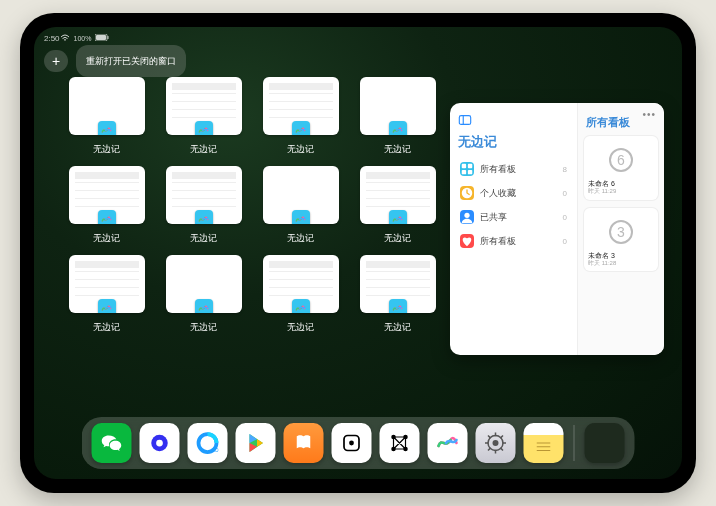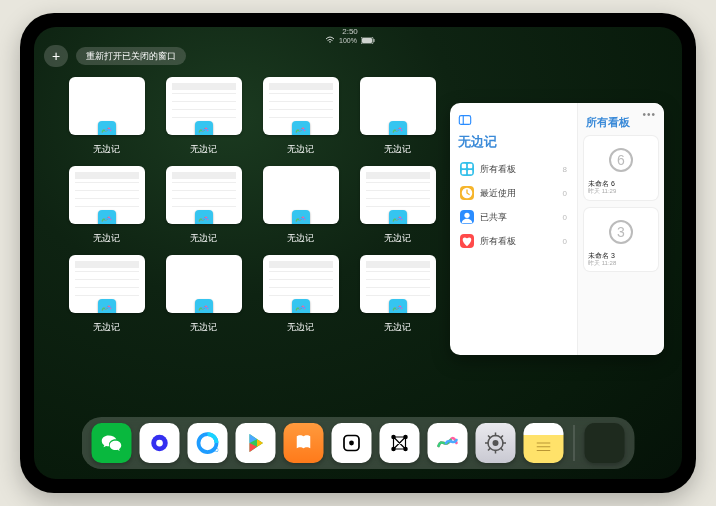--- a/index.html
+++ b/index.html
@@ -22,38 +22,38 @@
     background: radial-gradient(ellipse at 30% 20%, #1b3a20 0%, #0e2312 35%, #081a0b 75%, #051208 100%);
     border-radius: 22px;
     position: relative;
     overflow: hidden;
   }
 
   
   .status-bar {
     position: absolute; top: 4px; left: 0; right: 16px;
     height: 14px;
-    display: flex; justify-content: flex-end; align-items:center;
+    display: flex; justify-content: flex-start; align-items:center;
     padding: 0 10px;
-    font-size: 8px; color: rgba(255,255,255,.75); flex-direction: column;
+    font-size: 8px; color: rgba(255,255,255,.75);
   }
   .status-right { display:flex; gap:4px; align-items:center; font-size:7px;}
   .top-controls {
     position: absolute; top: 18px; left: 10px;
     display: flex; gap: 8px; align-items: center;
   }
   .plus-btn {
     width: 24px; height: 22px;
     border-radius: 12px;
     background: rgba(120,130,120,.4);
     display:flex; align-items:center; justify-content:center;
     color: #fff; font-size: 14px; line-height: 1;
   }
   .reopen-pill {
-    height: 18px;
+    height: 32px;
     padding: 0 10px;
     border-radius: 12px;
     background: rgba(120,130,120,.4);
     display:flex; align-items:center;
     color: #fff; font-size: 9px;
   }
 
   
   .app-grid {
     position: absolute; top: 50px; left: 28px; right: 240px; bottom: 70px;
@@ -362,21 +362,21 @@
               <span>所有看板</span>
               <span class="ct">8</span>
             </div>
             <div class="pv-item">
               <span class="ico" style="background: rgb(246, 181, 44);">
                 <svg viewBox="0 0 16 16">
                   <circle cx="8" cy="8" r="6" fill="#fff"></circle>
                   <path d="M8 4v4l3 2" stroke="#f6b52c" stroke-width="1.5" fill="none"></path>
                 </svg>
               </span>
-              <span>最近使用</span>
+              <span>个人收藏</span>
               <span class="ct">0</span>
             </div>
             <div class="pv-item">
               <span class="ico" style="background: rgb(42, 140, 255);">
                 <svg viewBox="0 0 16 16">
                   <circle cx="8" cy="6" r="3" fill="#fff"></circle>
                   <path d="M2 15c0-3 3-5 6-5s6 2 6 5" fill="#fff"></path>
                 </svg>
               </span>
               <span>已共享</span>

